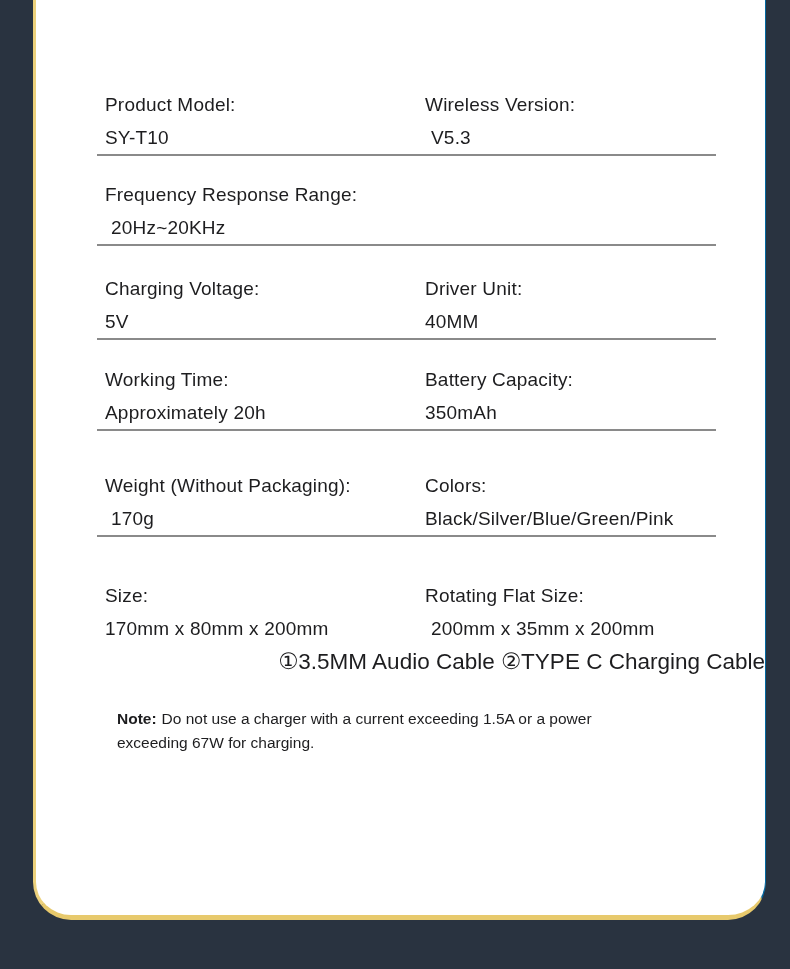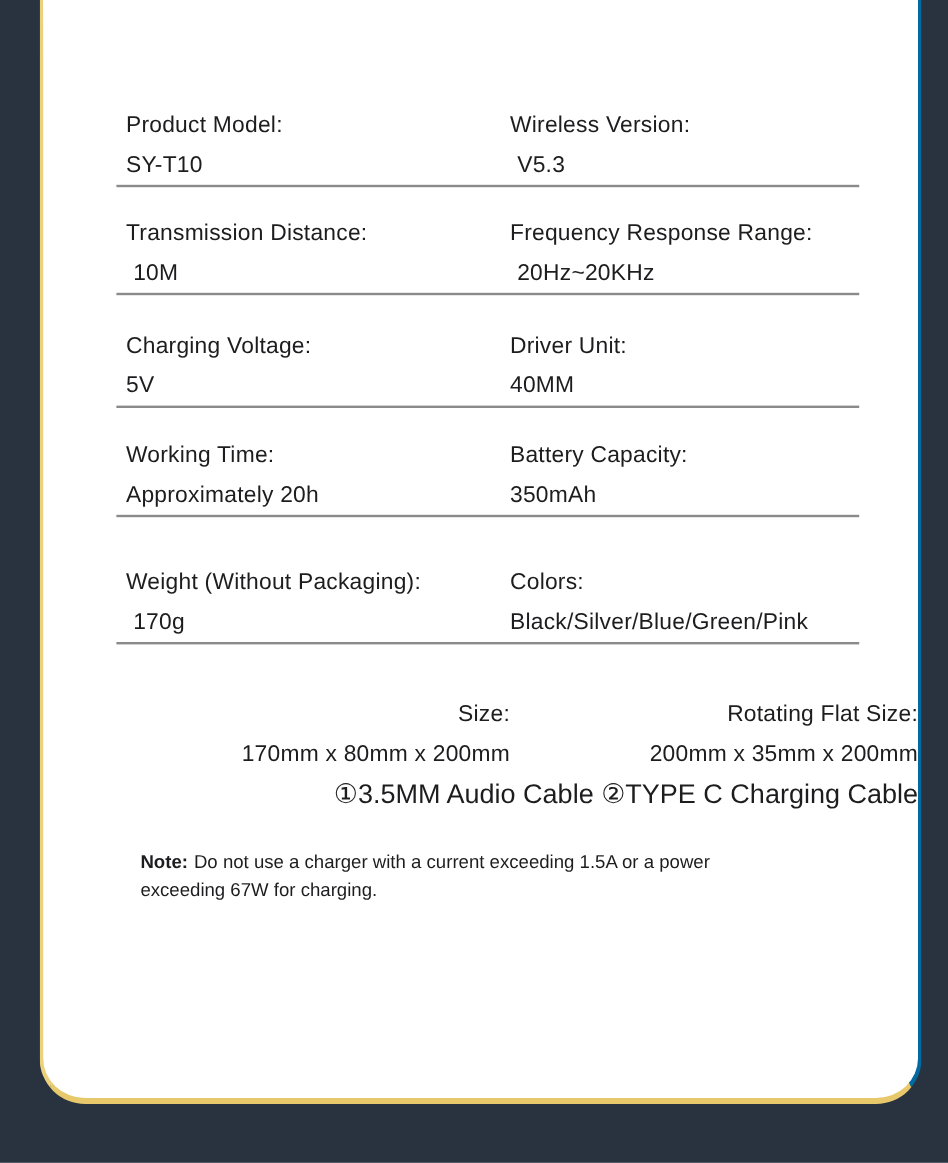--- a/index.html
+++ b/index.html
@@ -16,21 +16,21 @@
     color: #1d1d1f;
   }
   .spec-card {
     position: absolute;
     left: 33px;
     top: 0;
     width: 729px;           
     height: 915px;
     background: #ffffff;
     border-left: 3px solid #ecd17c;
-    border-right: 3px solid #0369a1;
+    border-right: 1px solid #0369a1;
     border-bottom: 5px solid #e7c96c;
     border-radius: 0 0 38px 38px;
     box-sizing: content-box;
   }
   .content {
     position: relative;
     padding-left: 69px;
     box-sizing: border-box;
     width: 100%;
     height: 100%;
@@ -45,21 +45,21 @@
   }
   .spec-row .cell { min-width: 0; }
   .spec-label { white-space: nowrap; }
   .spec-value { white-space: nowrap; }
   .spec-value.ind { padding-left: 6px; }
   .row-1 { margin-top: 88px; }
   .row-2 { margin-top: 22px; }
   .row-3 { margin-top: 26px; }
   .row-4 { margin-top: 23px; }
   .row-5 { margin-top: 38px; }
-  .row-6 { margin-top: 42px; text-align: right; }
+  .row-6 { margin-top: 42px; }
   hr.divider {
     border: none;
     height: 2px;
     background: #8a8a8a;
     margin: 0;
     margin-left: -8px;
     margin-right: 49px;
   }
   .d-1 { margin-top: 12px; }
   .d-2 { margin-top: 10px; }
@@ -105,24 +105,20 @@
       </div>
       <div class="cell">
         <div class="spec-label">Wireless Version:</div>
         <div class="spec-value ind">V5.3</div>
       </div>
     </div>
 
     <hr class="divider d-1">
 
     <div class="spec-row row-2">
-      <div class="cell">
-        <div class="spec-label">Transmission Distance:</div>
-        <div class="spec-value ind">10M</div>
-      </div>
       <div class="cell">
         <div class="spec-label">Frequency Response Range:</div>
         <div class="spec-value ind">20Hz~20KHz</div>
       </div>
     </div>
 
     <hr class="divider d-2">
 
     <div class="spec-row row-3">
       <div class="cell">

